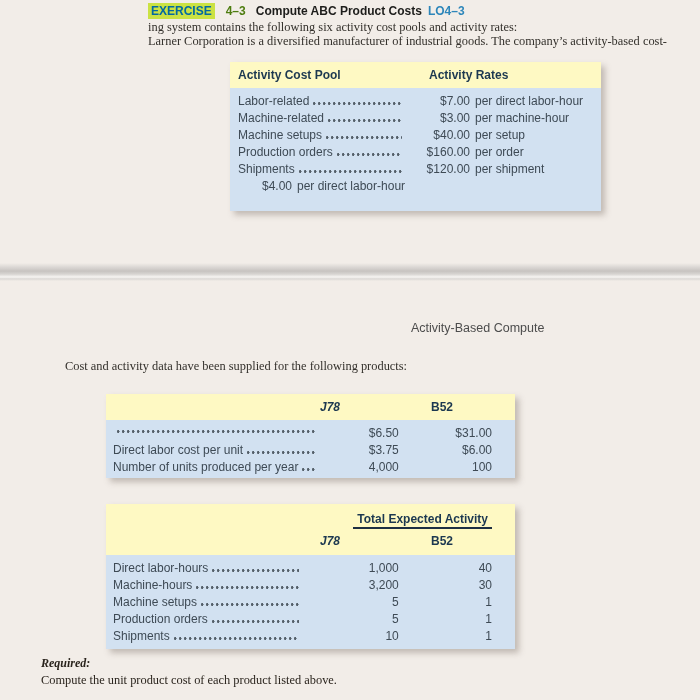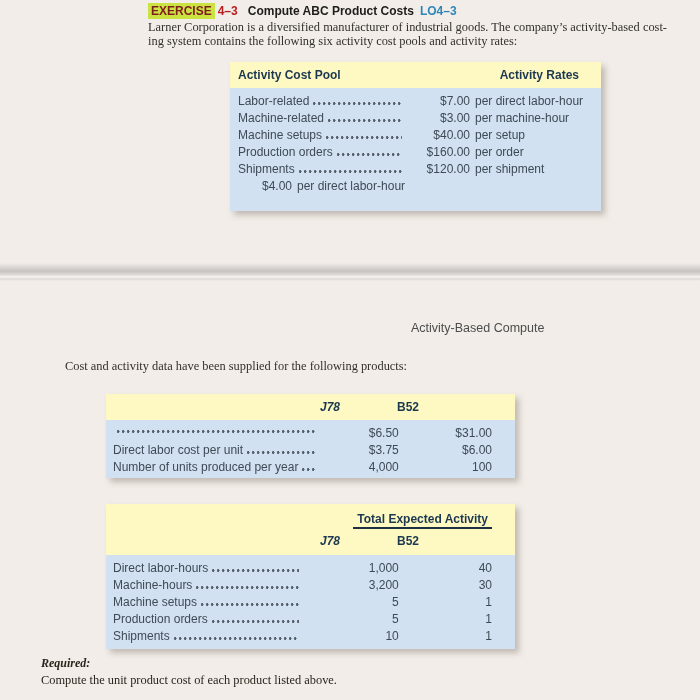--- a/index.html
+++ b/index.html
@@ -10,24 +10,24 @@
     overflow:hidden;
     font-family:"Liberation Sans", sans-serif;
   }
   
   .ex-title{
     position:absolute;left:148px;top:4px;
     font-size:12px;font-weight:bold;color:#1d1d1b;
     white-space:nowrap;
   }
   .ex-badge{
-    background:#cbe243;color:#7f1d1d;
+    background:#cbe243;color:#0369a1;
     padding:1px 3px 1px 3px;
   }
-  .ex-num{color:#b91c1c;margin-left:3px;}
+  .ex-num{color:#4d7c0f;margin-left:11px;}
   .ex-name{margin-left:10px;}
   .ex-lo{color:#2d86ba;margin-left:6px;}
   .intro{
     position:absolute;left:148px;top:20px;
     font-family:"Liberation Serif", serif;
     font-size:12.4px;line-height:14px;color:#33302b;
     white-space:nowrap;
   }
   
   .tbl{
@@ -45,32 +45,32 @@
   .leader{
     flex:1;min-width:0;height:3px;align-self:flex-end;
     margin:0 6px 3px 4px;
     background-image:radial-gradient(circle at 1.2px 1.5px,#55606a 1.1px,transparent 1.6px);
     background-size:5px 3px;background-repeat:repeat-x;
   }
   
   #tbl-rates{left:230px;top:62px;width:371px;}
   #tbl-rates .tbl-head{display:flex;align-items:center;height:26px;}
   #tbl-rates .h-col1{padding-left:8px;}
-  #tbl-rates .h-col2{margin-left:auto;width:150px;margin-right:22px;text-align:right;}
+  #tbl-rates .h-col2{margin-left:auto;width:150px;margin-right:22px;text-align:left;}
   #tbl-rates .tbl-body{padding:4px 0 17px 0;}
   #tbl-rates .lblwrap{width:170px;padding-left:8px;}
   #tbl-rates .amt{width:62px;text-align:right;white-space:nowrap;}
   #tbl-rates .unit{padding-left:5px;white-space:nowrap;}
   
   #tbl-products{left:106px;top:394px;width:409px;}
   #tbl-activity{left:106px;top:504px;width:409px;}
   .cols-head{display:flex;align-items:center;height:26px;padding-right:23px;}
   .cols-head .spacer{flex:1;}
   .col-j78{width:77px;padding-right:7px;box-sizing:border-box;white-space:nowrap;font-style:italic;}
-  .col-b52{width:95px;text-align:left;padding-right:5px;box-sizing:border-box;white-space:nowrap;}
+  .col-b52{width:95px;text-align:center;padding-right:5px;box-sizing:border-box;white-space:nowrap;}
   #tbl-products .tbl-body{padding:4px 23px 3px 0;}
   #tbl-products .lblwrap{width:214px;padding-left:7px;box-sizing:content-box;}
   .val-j78{width:77px;text-align:right;white-space:nowrap;}
   .val-b52{width:95px;text-align:right;white-space:nowrap;}
   #tbl-activity .tbl-head{padding:8px 23px 0 0;}
   .group-row{display:flex;justify-content:flex-end;}
   .group-label{
     padding:0 4px 1px 4px;border-bottom:2px solid #1d2f42;white-space:nowrap;
   }
   #tbl-activity .cols-head{height:auto;padding:5px 0 7px 0;}
@@ -106,22 +106,22 @@
 </head>
 <body>
 
 <div class="page">
 
   <div class="ex-title">
     <span class="ex-badge">EXERCISE</span><span class="ex-num">4–3</span><span class="ex-name">Compute ABC Product Costs</span><span class="ex-lo">LO4–3</span>
   </div>
 
   <div class="intro">
+    <div>ing system contains the following six activity cost pools and activity rates:</div>
     <div>Larner Corporation is a diversified manufacturer of industrial goods. The company’s activity-based cost-</div>
-    <div>ing system contains the following six activity cost pools and activity rates:</div>
   </div>
 
   <div class="tbl" id="tbl-rates">
     <div class="tbl-head">
       <span class="h-col1">Activity Cost Pool</span>
       <span class="h-col2">Activity Rates</span>
     </div>
     <div class="tbl-body">
       <div class="trow">
         <div class="lblwrap">

